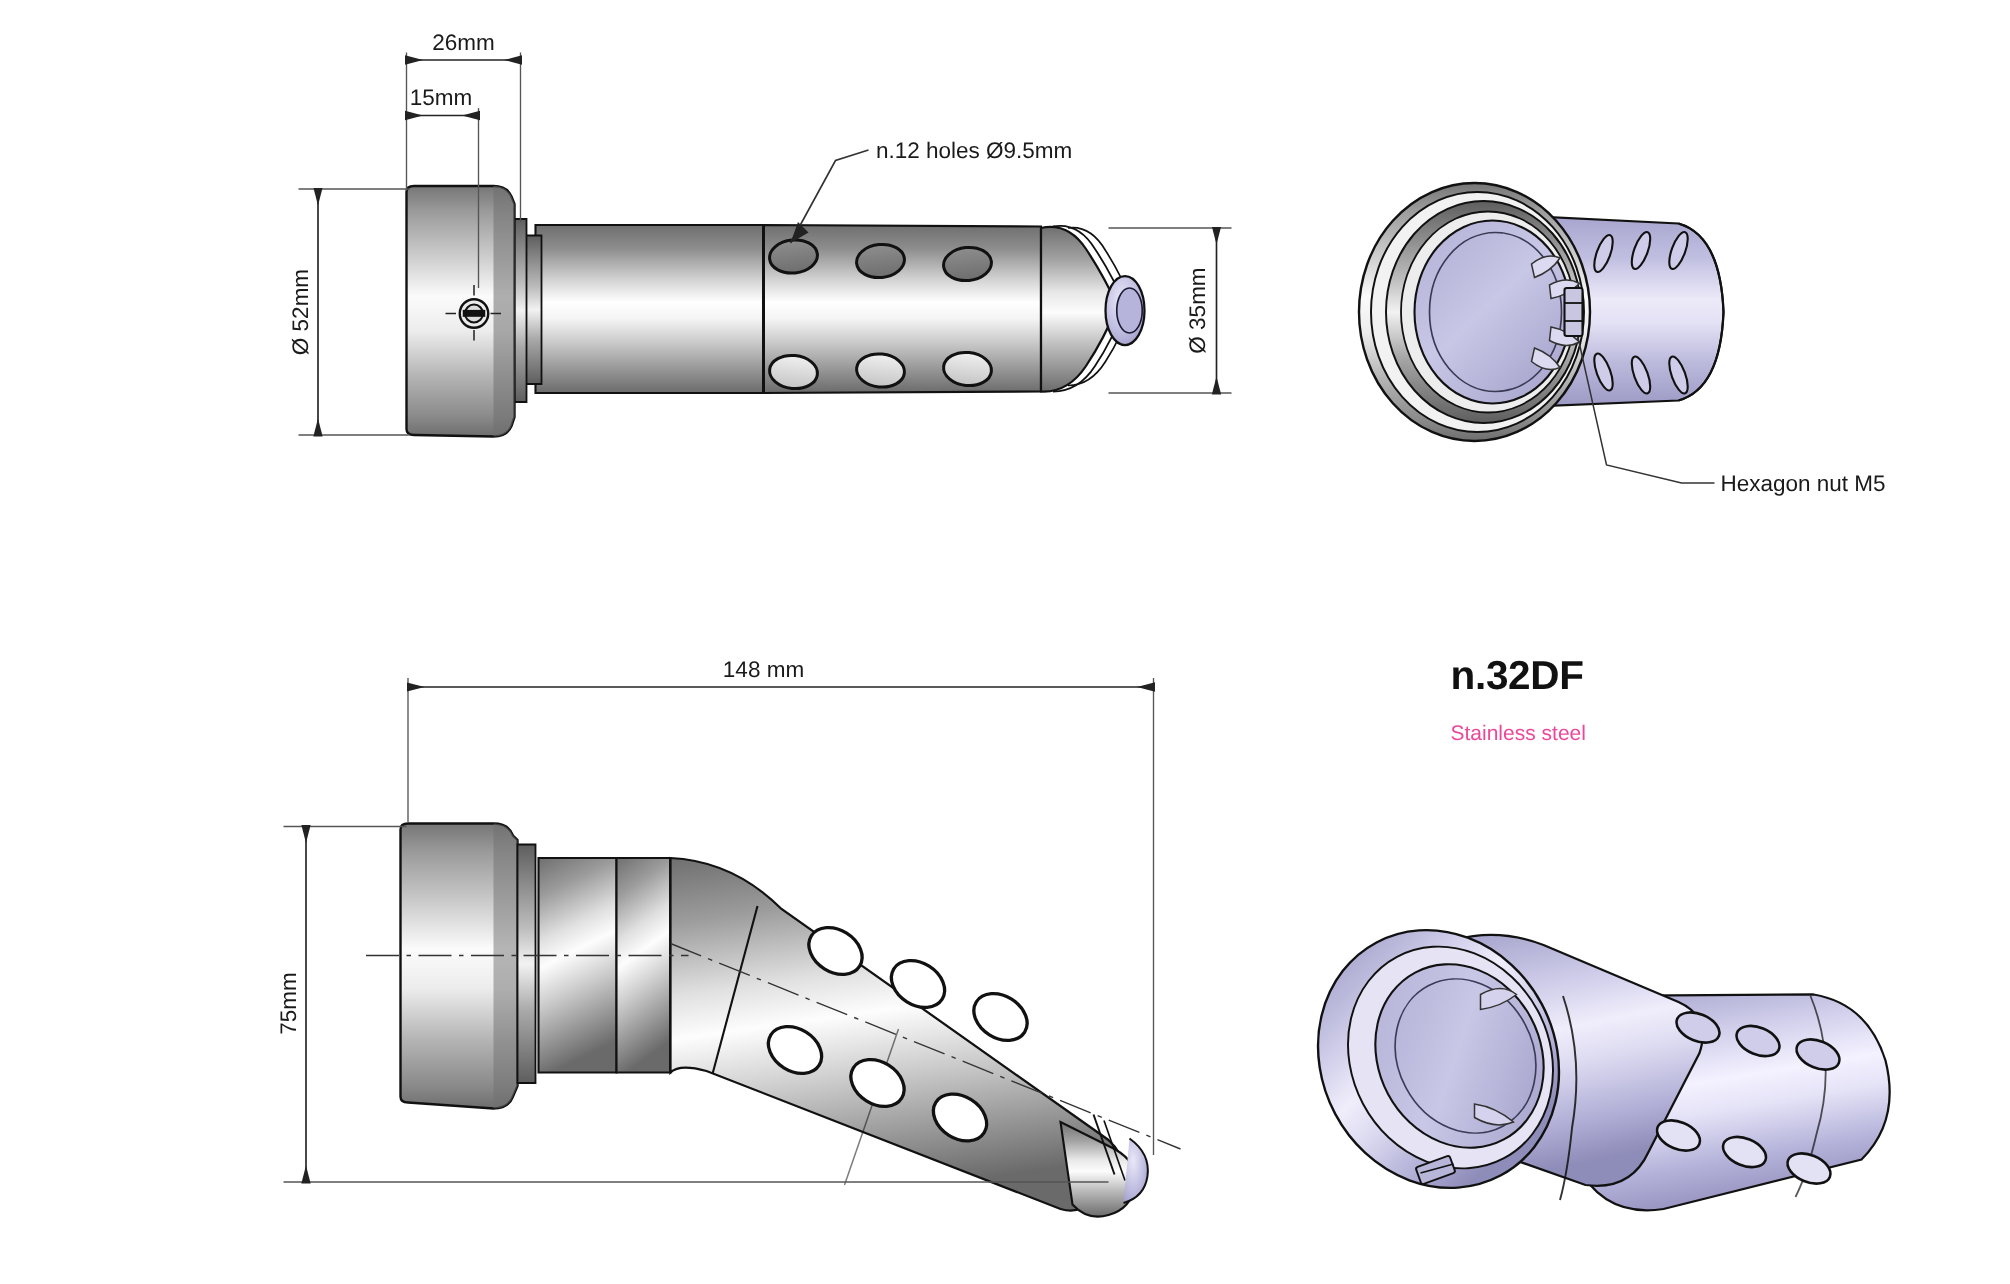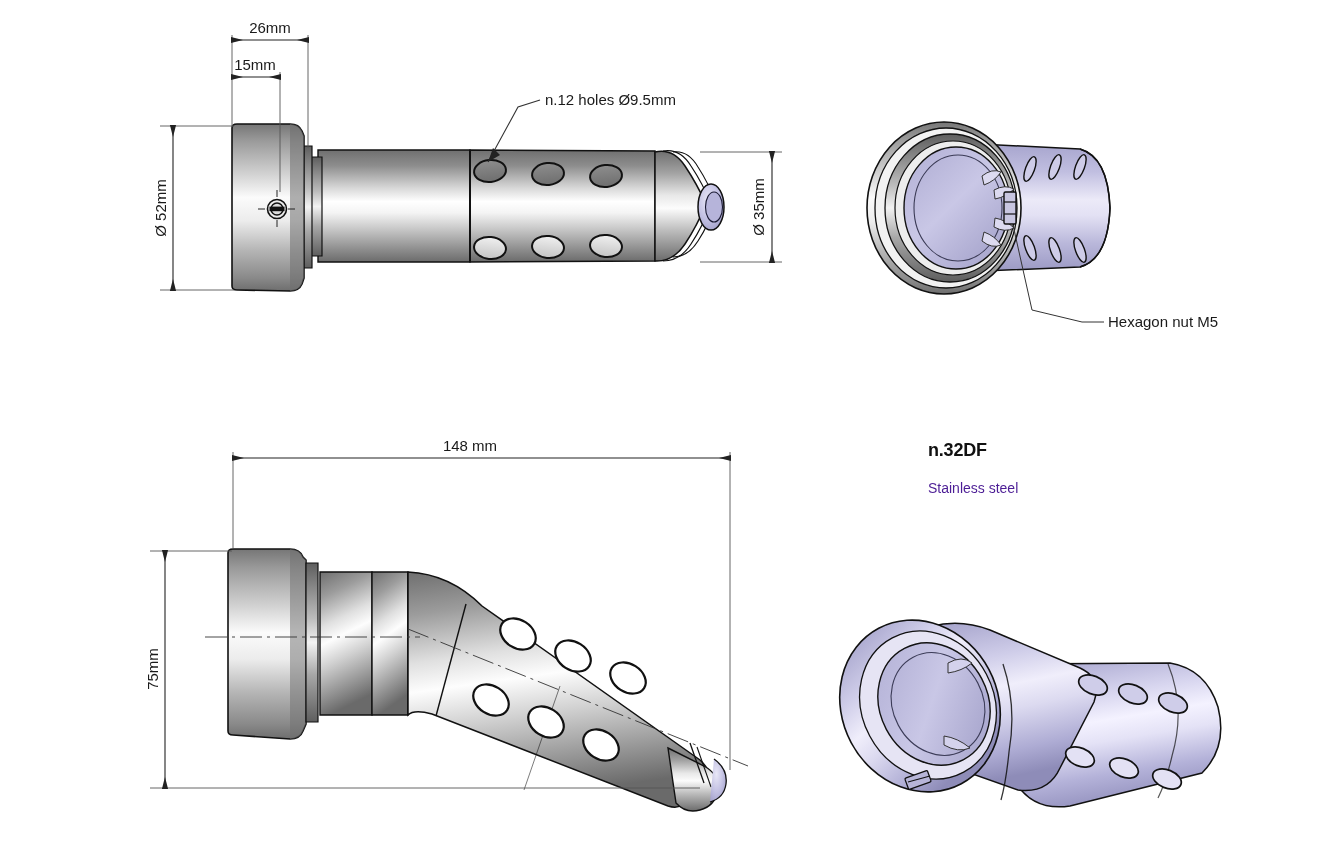--- a/index.html
+++ b/index.html
@@ -1,41 +1,41 @@
 <!DOCTYPE html>
 <html><head>
 <meta charset="utf-8">
 <style>
   html,body{margin:0;padding:0;background:#ffffff;}
   body{
     width:1340px;height:856px;position:relative;overflow:hidden;
     font-family:"Liberation Sans", sans-serif;
     color:#1a1a1a;
   }
-  .sheet{position:absolute;inset:0;}
+  .sheet{position:absolute;inset:0;margin-left:39px;}
   svg{display:block;}
   .dimtext{
     font-family:"Liberation Sans", sans-serif;
     font-size:15px;fill:#1a1a1a;
   }
   .leadtext{
     font-family:"Liberation Sans", sans-serif;
     font-size:15px;fill:#1a1a1a;
   }
   .titleblock{
     position:absolute;left:928px;top:435px;
   }
   .tb-line1,.tb-line2{
     font-family:"Liberation Sans", sans-serif;
-    font-weight:bold;font-size:18px;line-height:31px;
+    font-weight:bold;font-size:27px;line-height:31px;
     letter-spacing:-0.2px;color:#111;white-space:nowrap;
   }
   .tb-mat{
     font-family:"Liberation Sans", sans-serif;
-    font-size:14px;color:#4c1d95;margin-top:14px;white-space:nowrap;
+    font-size:14px;color:#ec4899;margin-top:14px;white-space:nowrap;
   }
 </style>
 </head>
 <body>
 
 <div class="sheet">
 
 <svg width="1340" height="856" viewBox="0 0 1340 856" xmlns="http://www.w3.org/2000/svg">
 
   <defs>

